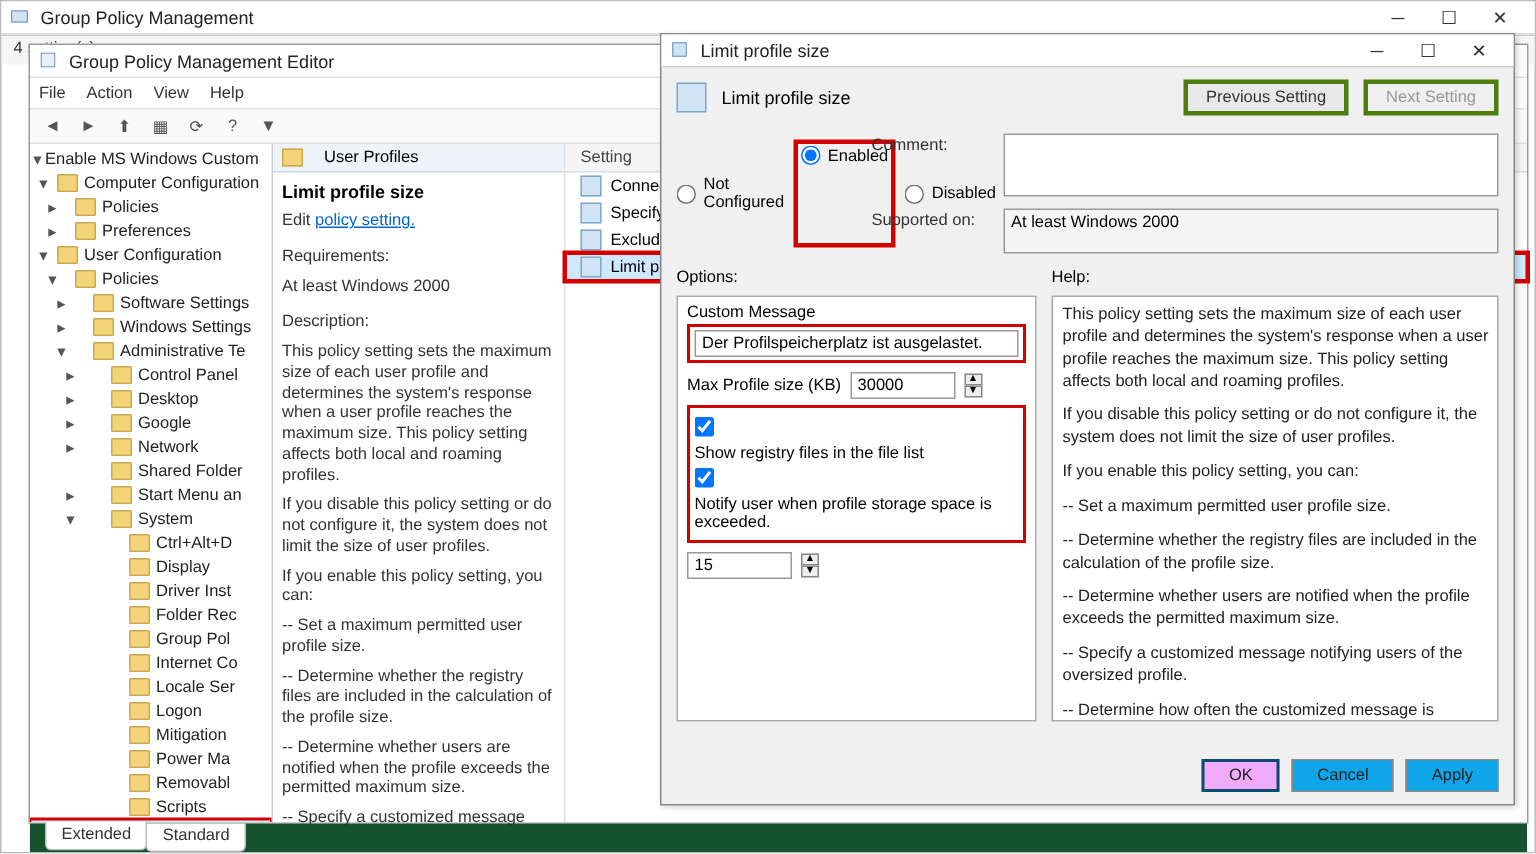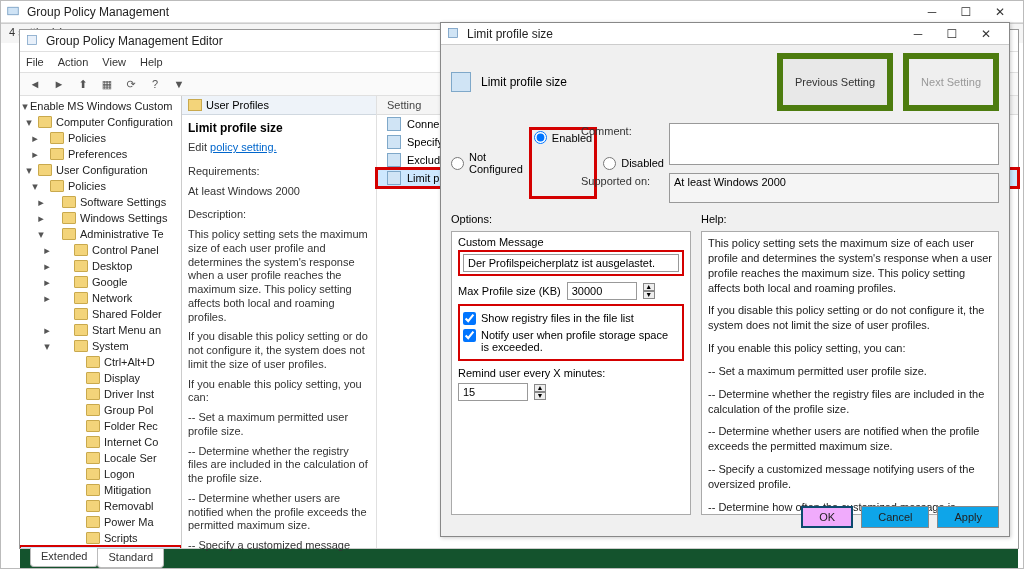--- a/index.html
+++ b/index.html
@@ -15,41 +15,41 @@
 .toolbar .tbtn { width: 18px; height: 18px; border: 1px solid transparent; display:flex; align-items:center; justify-content:center; color:#555;}
 .editor-body { display: flex; height: calc(100% - 66px); }
 .tree { width: 162px; border-right: 1px solid #ccc; overflow: hidden; padding: 2px 0; background:#fff; }
 .tree-node { display: flex; align-items: center; height: 16px; white-space: nowrap; color:#222; }
 .tree-node .tw { display:inline-block; text-align:center; color:#555; }
 .tree-node .fld { width:14px; height:12px; background:#f3d47a; border:1px solid #c9a94d; margin-right:4px; display:inline-block; border-radius:1px;}
 .tree-node.sel { background:#cde8ff; }
 .tree-node.box { outline:2px solid #d40000; outline-offset:-1px; }
 .detail { flex:1; display:flex; }
 .detail-left { width: 195px; border-right:1px solid #e0e0e0; padding:4px 6px; background:#fff;}
-.detail-left .hdr { background:#eef3f9; padding:3px 6px; margin:-4px -6px 6px -6px; display:flex; align-items:flex-start; gap:4px; border-bottom:1px solid #d0d8e0;}
+.detail-left .hdr { background:#eef3f9; padding:3px 6px; margin:-4px -6px 6px -6px; display:flex; align-items:flex-start; gap:14px; border-bottom:1px solid #d0d8e0;}
 .detail-left .hdr .fld { width:14px; height:12px; background:#f3d47a; border:1px solid #c9a94d;}
 .detail-left h3 { font-size:12px; font-weight:bold; margin-bottom:4px;}
 .detail-left a { color:#0066cc; text-decoration:underline;}
 .detail-left p { margin:6px 0; color:#333; line-height:1.25;}
 .detail-list { flex:1; padding:0; }
 .detail-list .colhdr { background:#f5f5f5; border-bottom:1px solid #ddd; padding:3px 10px; color:#444;}
 .detail-list .row { padding:2px 10px; display:flex; align-items:center; gap:6px;}
 .detail-list .row .ic { width:14px; height:14px; background:#d0e4f5; border:1px solid #7fa8c9; display:inline-block;}
 .detail-list .row.sel { background:#cde8ff;}
 .detail-list .row.box { outline:3px solid #d40000; outline-offset:-1px;}
 .statusbar { height:20px; border-top:1px solid #ccc; padding:2px 8px; color:#333; background:#f5f5f5;}
 .tabs { height:20px; border-top:1px solid #ccc; display:flex; padding-left:10px; background:#14532d; gap:0;}
 .tab { border:1px solid #bbb; border-top:none; padding:2px 10px; background:#fff; color:#333; font-size:11px; border-radius:0 0 4px 4px; margin-right:-1px;}
 .tab.active { background:#fff; position:relative; top:-1px;}
 
 .dialog { position:absolute; top:22px; left:440px; width:570px; height:515px; background:#f0f0f0; border:1px solid #888; box-shadow:1px 1px 4px rgba(0,0,0,.2);}
 .dialog .titlebar { background:#fff; border-bottom:1px solid #ccc;}
 .dialog .subhdr { display:flex; align-items:center; padding:8px 10px; gap:10px;}
 .dialog .subhdr .ic { width:20px; height:20px; background:#d0e4f5; border:1px solid #7fa8c9;}
-.dialog .subhdr .btn { border:6px solid #4d7c0f; background:#e8e8e8; padding:17px 12px; color:#333;}
+.dialog .subhdr .btn { border:3px solid #4d7c0f; background:#e8e8e8; padding:3px 12px; color:#333;}
 .dialog .subhdr .btn.dis { color:#999; background:#efefef;}
 .dialog .subhdr .spacer { flex:1;}
 .dialog .cfg { display:flex; padding:4px 10px; gap:20px; }
 .dialog .radios { width:110px; display:flex; flex-direction:row; gap:6px; padding:4px 0;}
 .dialog .radios label { display:flex; align-items:center; gap:5px;}
 .dialog .radios input { margin:0;}
 .dialog .radios .boxed { border:3px solid #d40000; padding:1px 2px;}
 .dialog .fields { flex:1; display:flex; flex-direction:column; gap:8px;}
 .dialog .fldrow { display:flex; align-items:flex-start; gap:8px;}
 .dialog .fldrow .lbl { width:80px; text-align:left; color:#333; padding-top:2px;}
@@ -58,21 +58,21 @@
 .pane { border:1px solid #aaa; background:#fff; padding:4px 6px; overflow:auto; position:relative;}
 .pane.options { width:240px;}
 .pane.help { flex:1; line-height:1.35; color:#222;}
 .pane.help p { margin-bottom:8px;}
 .options .grp { margin-bottom:6px;}
 .options input[type=text]{ width:100%; border:1px solid #999; padding:2px 4px;}
 .options .numrow { display:flex; align-items:center; gap:6px; margin:4px 0;}
 .options .numrow input { width:70px; border:1px solid #999; padding:2px 4px;}
 .options .spin { display:flex; flex-direction:column; }
 .options .spin span { width:12px; height:8px; border:1px solid #888; font-size:7px; line-height:6px; text-align:center; background:#eee;}
-.options label.ck { display:flex; align-items:flex-start; gap:5px; margin:4px 0;}
+.options label.ck { display:flex; align-items:flex-start; gap:5px; margin:4px 0;flex-direction:column;}
 .options .boxed { border:2px solid #d40000; padding:2px 3px; margin:2px 0;}
 .dlgbtns { position:absolute; bottom:8px; right:10px; display:flex; gap:8px;}
 .dlgbtns button { border:1px solid #888; background:#0ea5e9; padding:3px 16px; color:#222;}
 .dlgbtns button.primary { border:2px solid #0c4a6e; background:#f0abfc;}
 svg.glyph { width:12px; height:12px; }
 </style>
 </head>
 <body>
 
 <div class="main-window">
@@ -208,56 +208,56 @@
             <span>Display</span>
           </div>
         <div class="tree-node">
             <span class="tw" style="width:66px"></span>
             <span class="fld"></span>
             <span>Driver Inst</span>
           </div>
         <div class="tree-node">
             <span class="tw" style="width:66px"></span>
             <span class="fld"></span>
+            <span>Folder Rec</span>
+          </div>
+        <div class="tree-node">
+            <span class="tw" style="width:66px"></span>
+            <span class="fld"></span>
             <span>Group Pol</span>
           </div>
         <div class="tree-node">
             <span class="tw" style="width:66px"></span>
             <span class="fld"></span>
-            <span>Folder Rec</span>
-          </div>
-        <div class="tree-node">
-            <span class="tw" style="width:66px"></span>
-            <span class="fld"></span>
             <span>Internet Co</span>
           </div>
         <div class="tree-node">
             <span class="tw" style="width:66px"></span>
             <span class="fld"></span>
             <span>Locale Ser</span>
           </div>
         <div class="tree-node">
             <span class="tw" style="width:66px"></span>
             <span class="fld"></span>
             <span>Logon</span>
           </div>
         <div class="tree-node">
             <span class="tw" style="width:66px"></span>
             <span class="fld"></span>
             <span>Mitigation</span>
           </div>
         <div class="tree-node">
             <span class="tw" style="width:66px"></span>
             <span class="fld"></span>
+            <span>Power Ma</span>
+          </div>
+        <div class="tree-node">
+            <span class="tw" style="width:66px"></span>
+            <span class="fld"></span>
             <span>Removabl</span>
-          </div>
-        <div class="tree-node">
-            <span class="tw" style="width:66px"></span>
-            <span class="fld"></span>
-            <span>Power Ma</span>
           </div>
         <div class="tree-node">
             <span class="tw" style="width:66px"></span>
             <span class="fld"></span>
             <span>Scripts</span>
           </div>
         <div class="tree-node box sel">
             <span class="tw" style="width:66px"></span>
           </div>
       </div>
@@ -380,21 +380,20 @@
         <label class="ck">
             <input type="checkbox" checked="" style="">
             <span>Show registry files in the file list</span>
           </label>
         <label class="ck">
             <input type="checkbox" checked="" style="">
             <span>Notify user when profile storage space is exceeded.</span>
           </label>
       </div>
       <div class="grp" style="margin-top:6px">
-        <div>Remind user every X minutes:</div>
         <div class="numrow">
           <input type="text" value="15" style="">
           <span class="spin">
               <span>▲</span>
               <span>▼</span>
             </span>
         </div>
       </div>
     </div>
     <div class="pane help">

